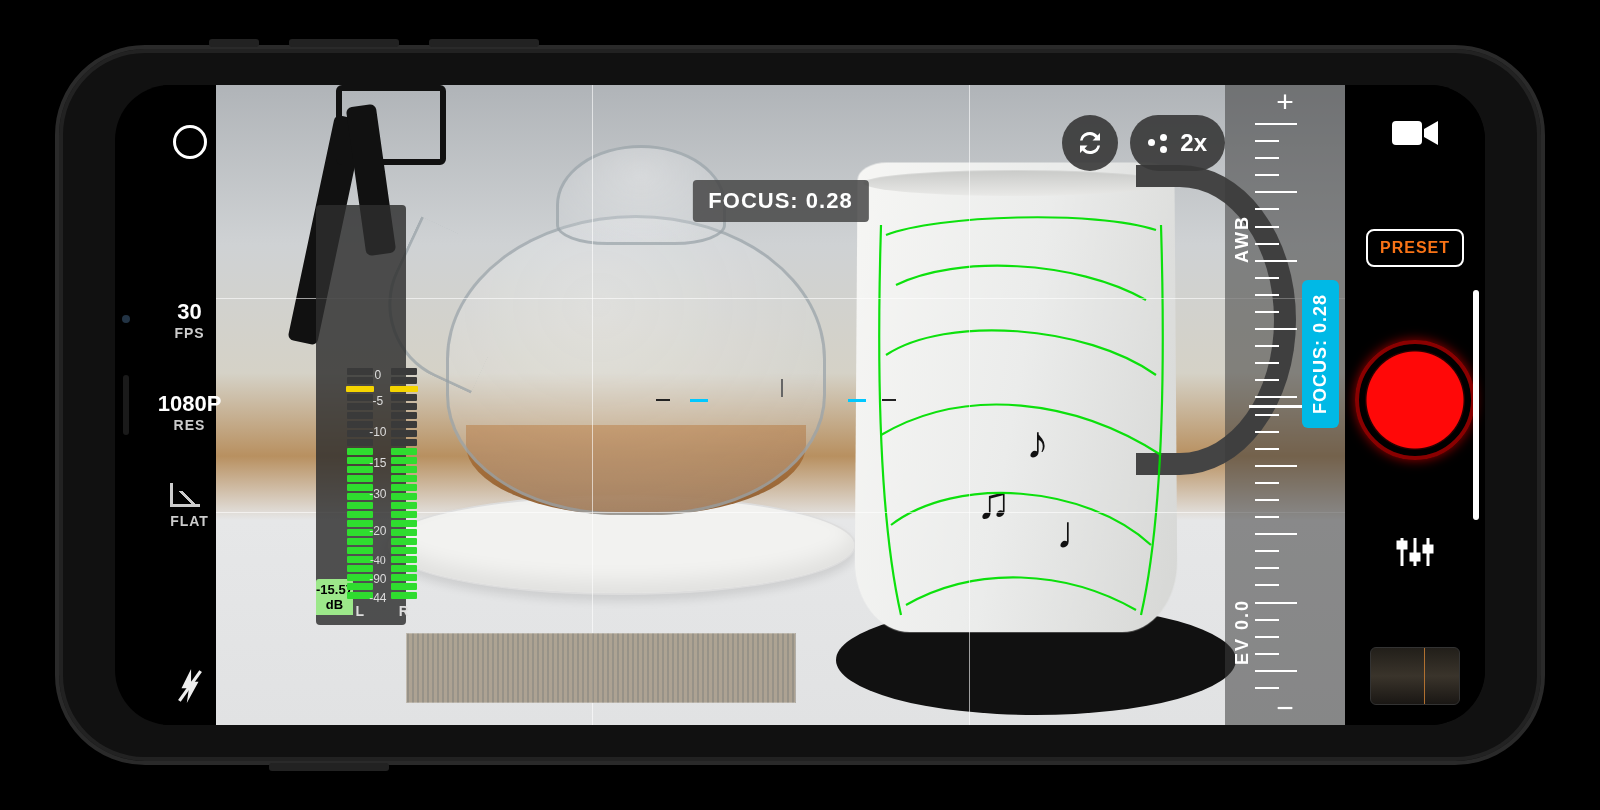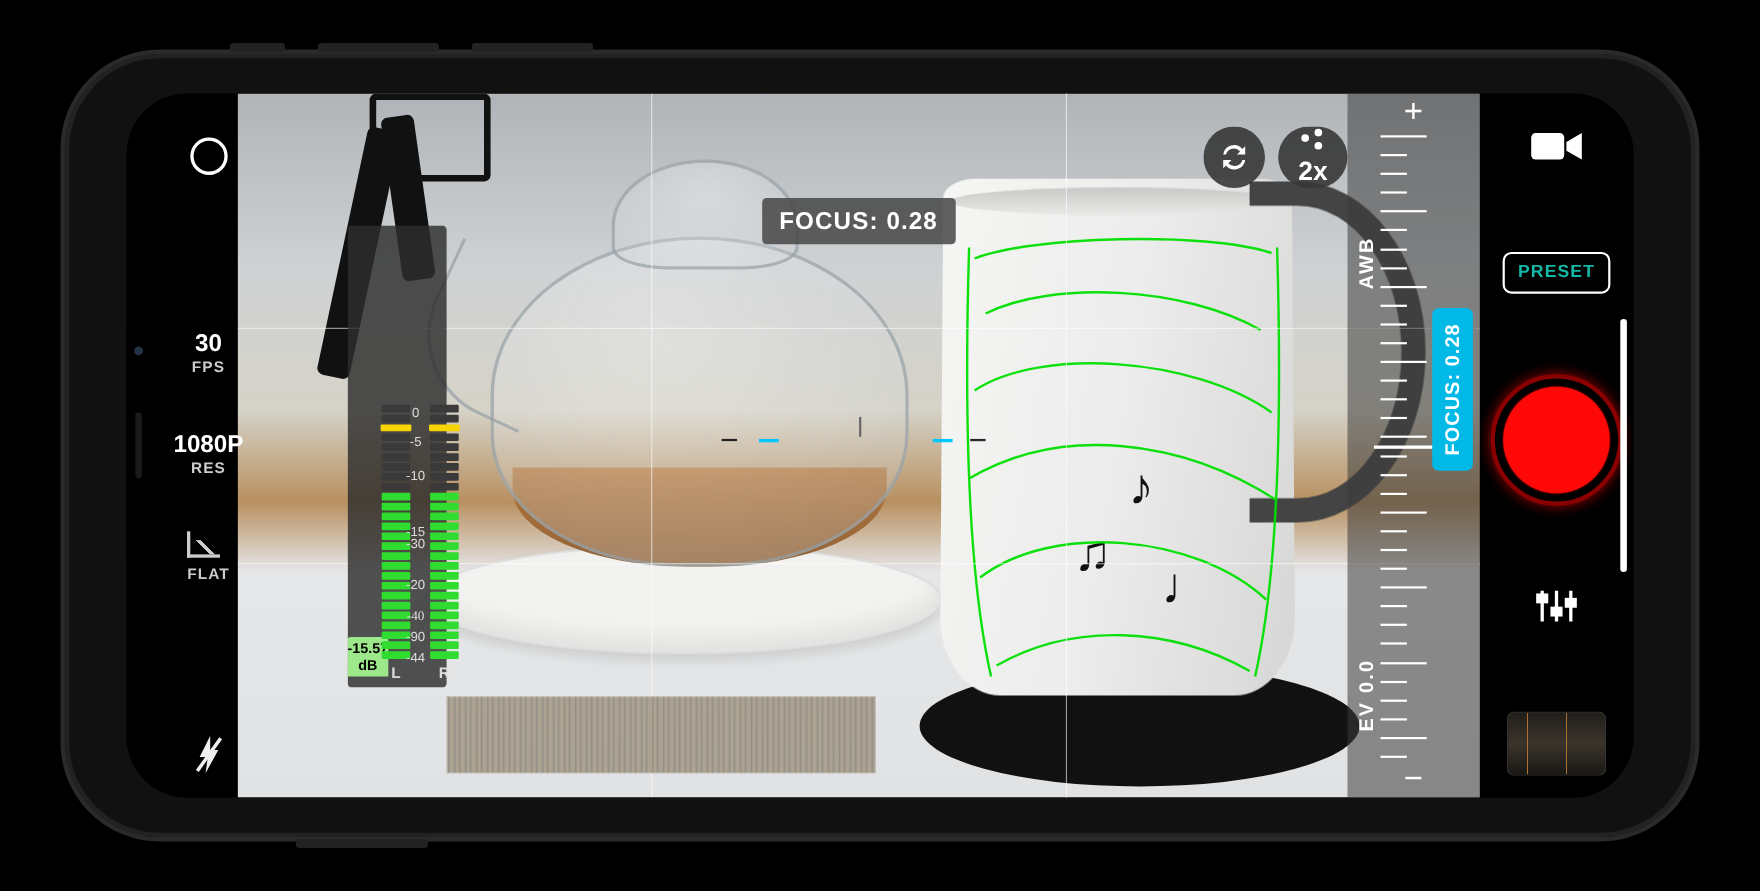--- a/index.html
+++ b/index.html
@@ -198,21 +198,21 @@
   .tick { position:absolute; left:0; right:0; color:#ddd; font-size:12px; text-align:center;}
   .bar-col { width:26px; display:flex; flex-direction:column-reverse; gap:2px; align-items:center; }
   .seg { width:26px; height:7px; border-radius:1px;}
   .seg.green{background:#2fdc2f;}
   .seg.off{background:#3a3a3a;}
   .peak { width:28px; height:6px; background:#f5d400; border-radius:1px;}
   .chlbl { color:#ddd; font-size:14px; font-weight:700; margin-top:4px; text-align:center;}
 
   .flip-zoom { position:absolute; top:30px; right:120px; display:flex; gap:12px; }
   .pill { background: rgba(55,55,55,0.9); color:#fff; border-radius:30px;
-    height:56px; display:flex; align-items:center; justify-content:center; gap:10px; padding:0 18px; font-size:24px; font-weight:600;flex-direction:column;}
+    height:56px; display:flex; align-items:center; justify-content:center; gap:10px; padding:0 18px; font-size:24px; font-weight:600;}
   .dots{display:inline-block;width:22px;height:22px;position:relative;}
   .dots::before,.dots::after{content:"";position:absolute;width:7px;height:7px;background:#fff;border-radius:50%;}
   .dots::before{left:0;top:7px;} .dots::after{left:12px;top:2px; box-shadow:0 12px 0 #fff;}
 
   
   .focus-top {
     position:absolute; top:95px; left:50%; transform:translateX(-50%);
     background: rgba(70,70,70,0.85); color:#fff; font-size:22px; font-weight:600;
     padding:8px 16px; border-radius:4px; letter-spacing:1px;
   }
@@ -253,21 +253,21 @@
   
   .ring-icon{width:34px;height:34px;border:3px solid #fff;border-radius:50%;}
   .flat-graph{width:30px;height:24px;border-left:3px solid #ccc;border-bottom:3px solid #ccc;position:relative;}
   .flat-graph::after{content:"";position:absolute;left:0;bottom:0;width:100%;height:60%;
     background:linear-gradient(45deg, transparent 45%, #ccc 45% 55%, transparent 55%);}
   .flash-off{position:relative;width:26px;height:34px;}
   .flash-off svg{width:26px;height:34px;}
 
   
   .mode-icon svg{width:50px;height:36px;fill:#fff;}
-  .preset-btn { border:2px solid #fff; color:#14b8a6; font-weight:800;
+  .preset-btn { border:2px solid #fff; color:#f97316; font-weight:800;
     padding:8px 12px; border-radius:8px; letter-spacing:1px; font-size:16px;}
   .record {
     width:120px;height:120px;border-radius:50%;
     background: radial-gradient(circle at 50% 50%, #ff0808 0 48px, transparent 49px),
                 radial-gradient(circle at 50% 50%, #2a0000 0 58px, transparent 59px);
     border:4px solid #8a0000;
     box-shadow: inset 0 0 0 6px #000, 0 0 12px rgba(255,0,0,0.6);
   }
   .sliders-icon svg{width:42px;height:36px;stroke:#fff;stroke-width:3;fill:none;}
   .thumb {
@@ -374,21 +374,21 @@
         </div>
       </div>
 
       <div class="audio">
         <div class="audio-head">-15.57 dB</div>
         <div class="audio-grid">
           <div class="vscale" id="vscale">
               <div class="tick" style="top: 0%;">0</div>
               <div class="tick" style="top: 11%;">-5</div>
               <div class="tick" style="top: 24%;">-10</div>
-              <div class="tick" style="top: 37%; margin-top: 20px;">-15</div>
+              <div class="tick" style="top: 37%;">-15</div>
               <div class="tick" style="top: 50%;">-30</div>
               <div class="tick" style="top: 66%;">-20</div>
               <div class="tick" style="top: 78%; font-family: Liberation Serif, serif;">-40</div>
               <div class="tick" style="top: 86%;">-90</div>
               <div class="tick" style="top: 94%;">-44</div>
             </div>
           <div>
             <div class="bar-col" id="barL">
                 <div class="seg green"></div>
                 <div class="seg green"></div>

